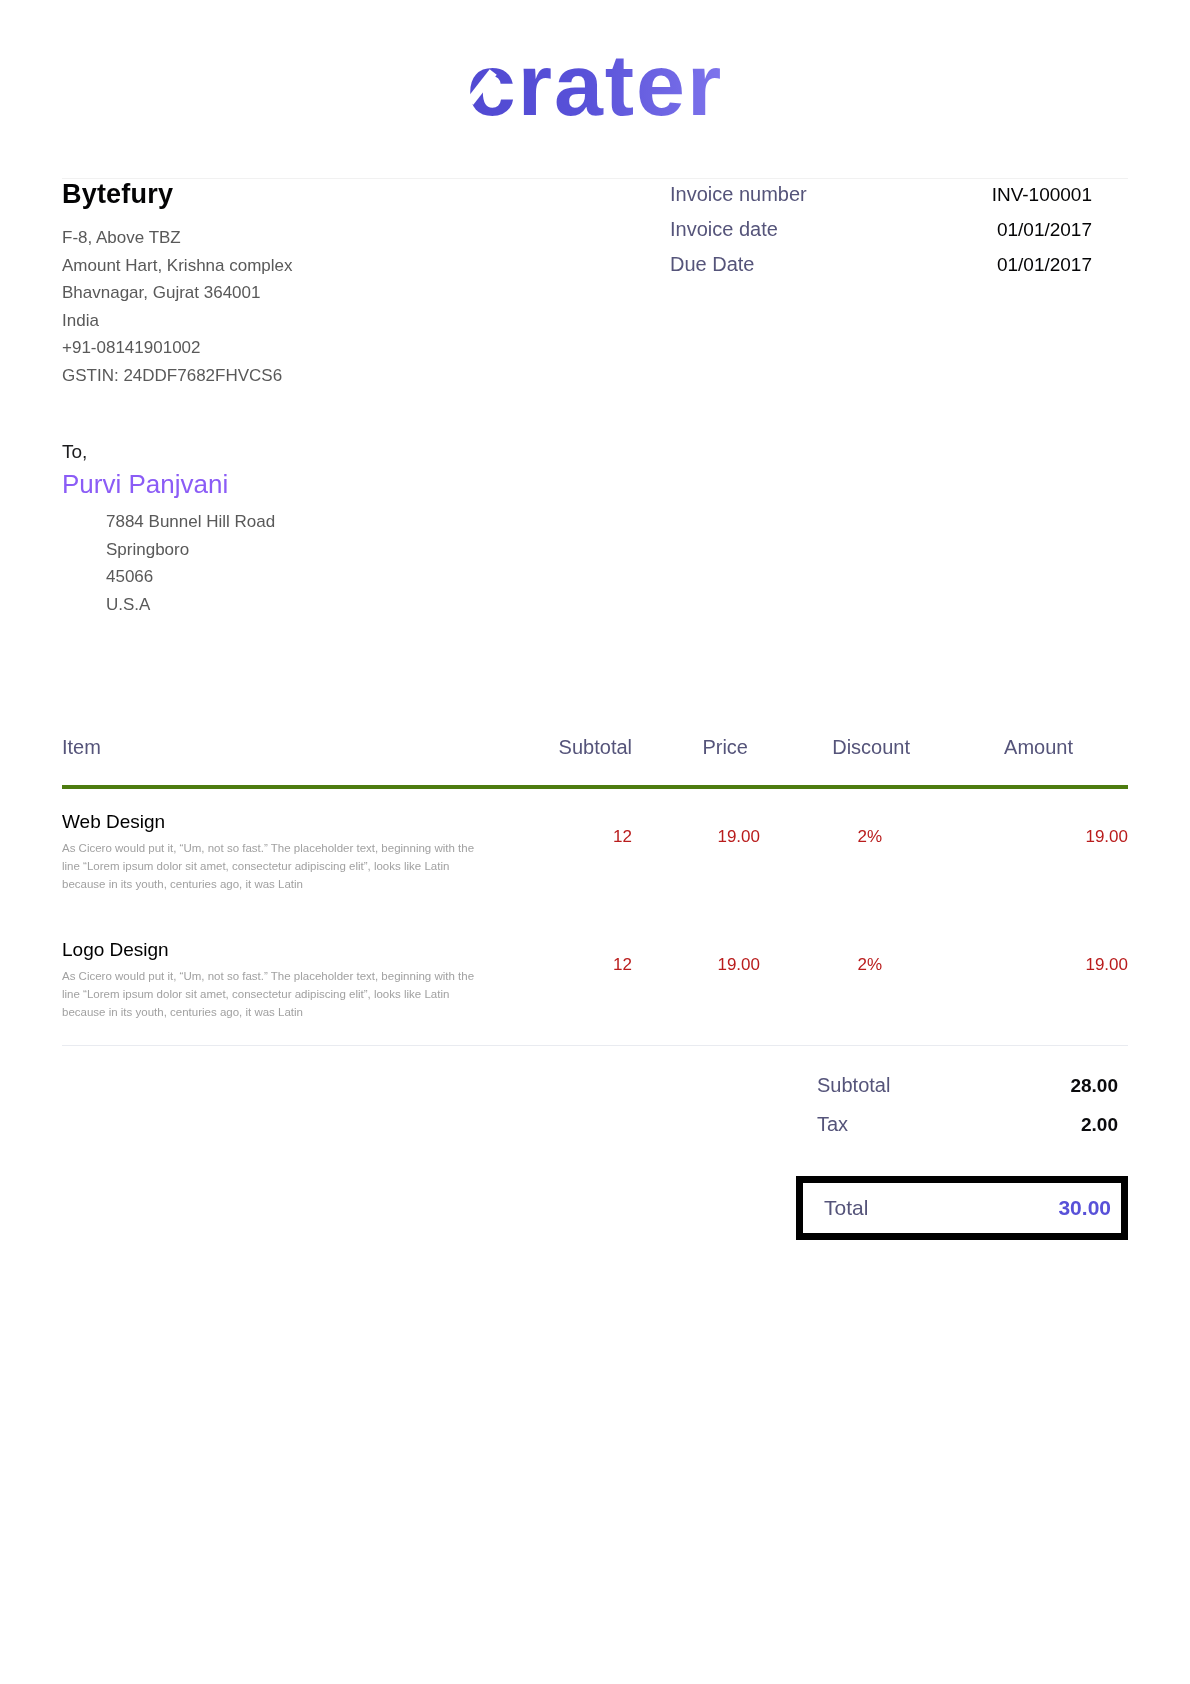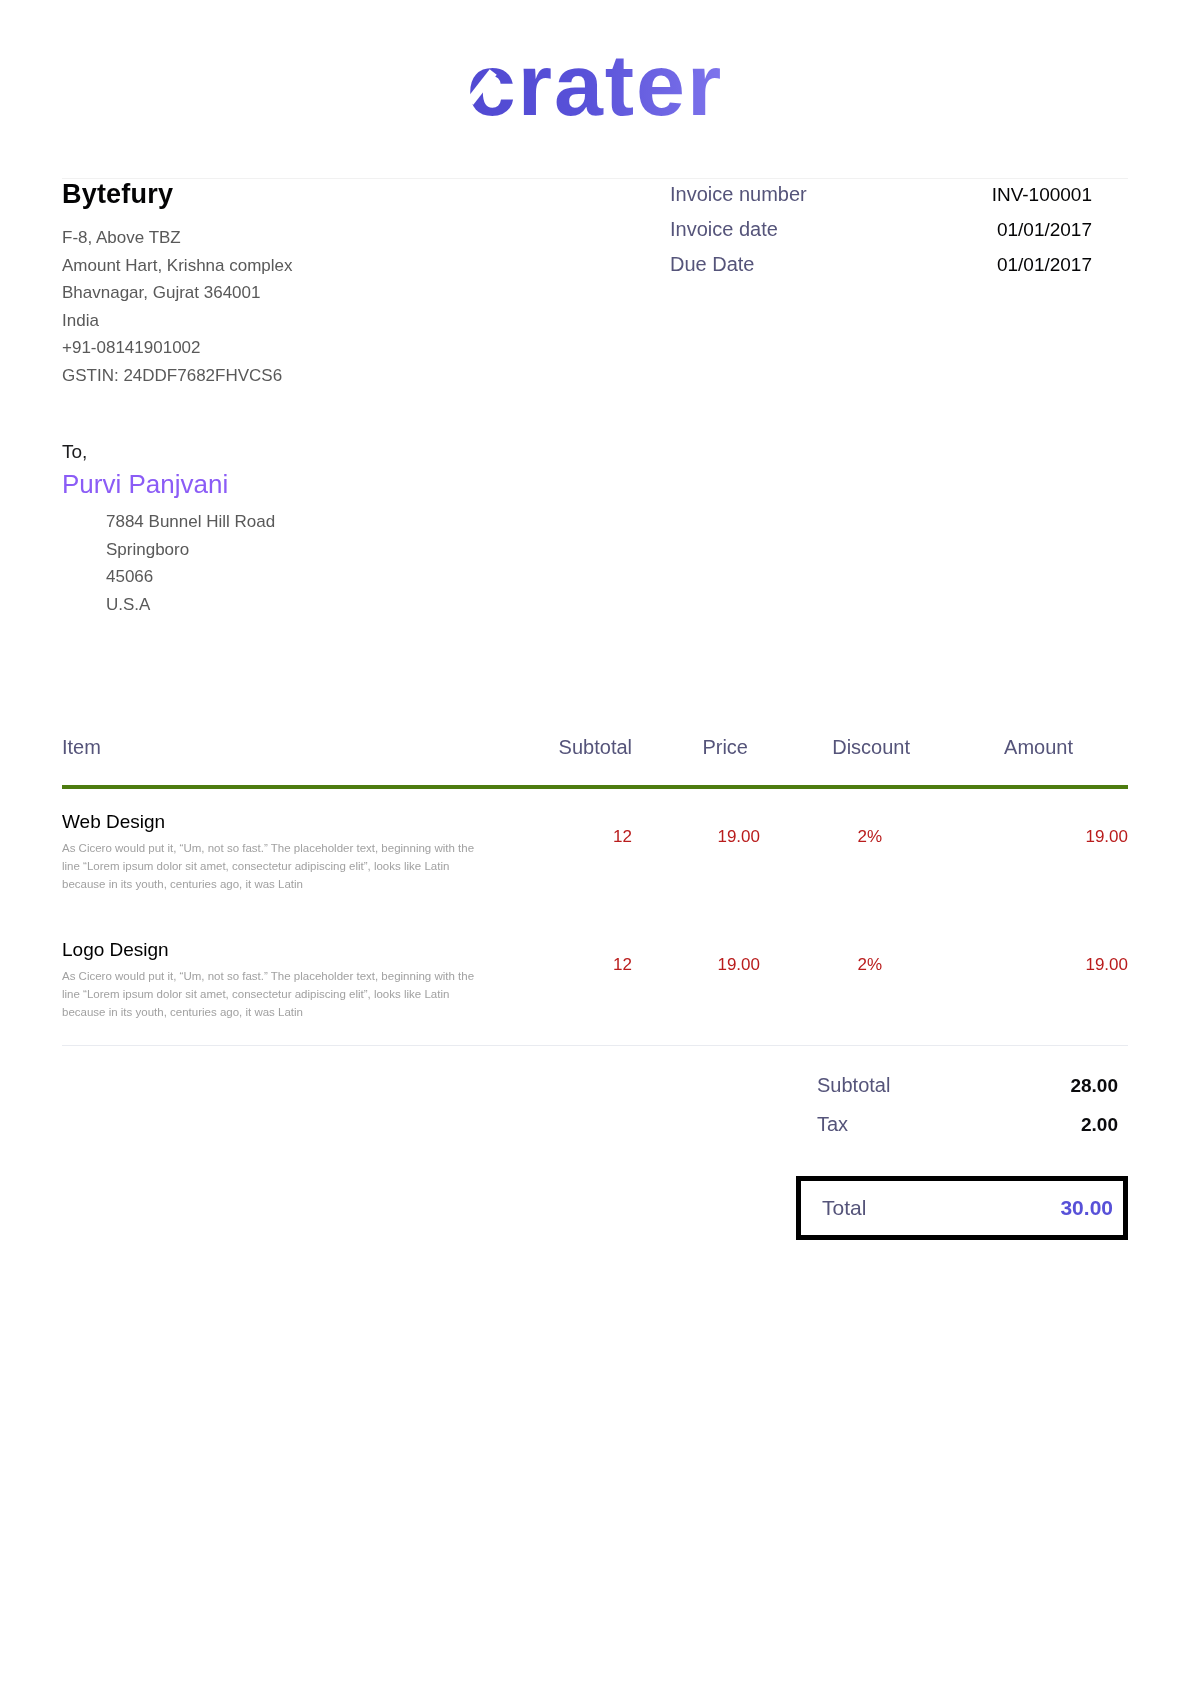--- a/index.html
+++ b/index.html
@@ -86,21 +86,21 @@
   
   .totals { width: 332px; margin-left: auto; margin-top: 28px; }
   .tot-row {
     display: flex; justify-content: space-between; align-items: flex-end;
     padding: 0 10px 0 21px; margin-bottom: 16px;
   }
   .tot-label { font-size: 20px; color: #55547a; }
   .tot-value { font-size: 19px; font-weight: 700; color: #0b0b0d; }
   .total-box {
     margin-top: 40px;
-    border: 5px solid #000000;
+    border: 7px solid #000000;
     height: 64px;
     display: flex; justify-content: space-between; align-items: center;
     padding: 0 10px 0 21px;
   }
   .total-box .tot-label { font-size: 21px; }
   .total-box .tot-value { font-size: 21px; color: #5851d8; }
 </style>
 </head>
 <body>
 

